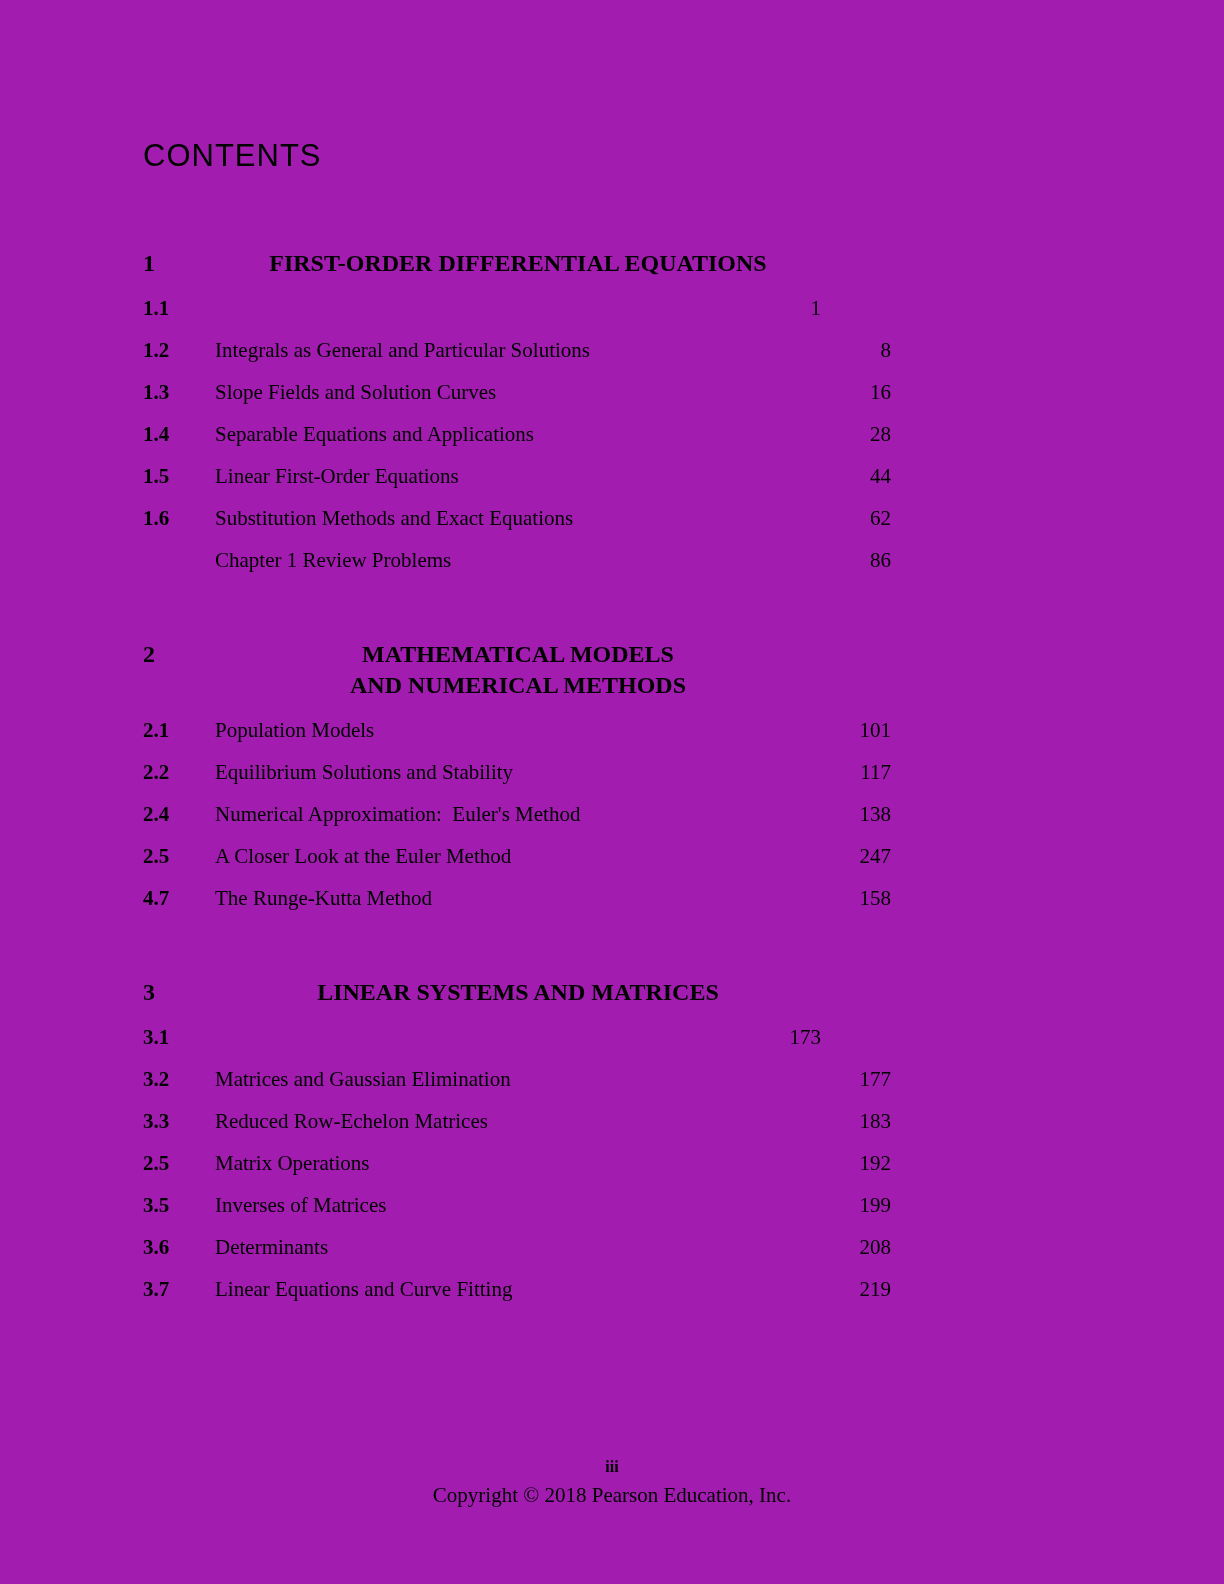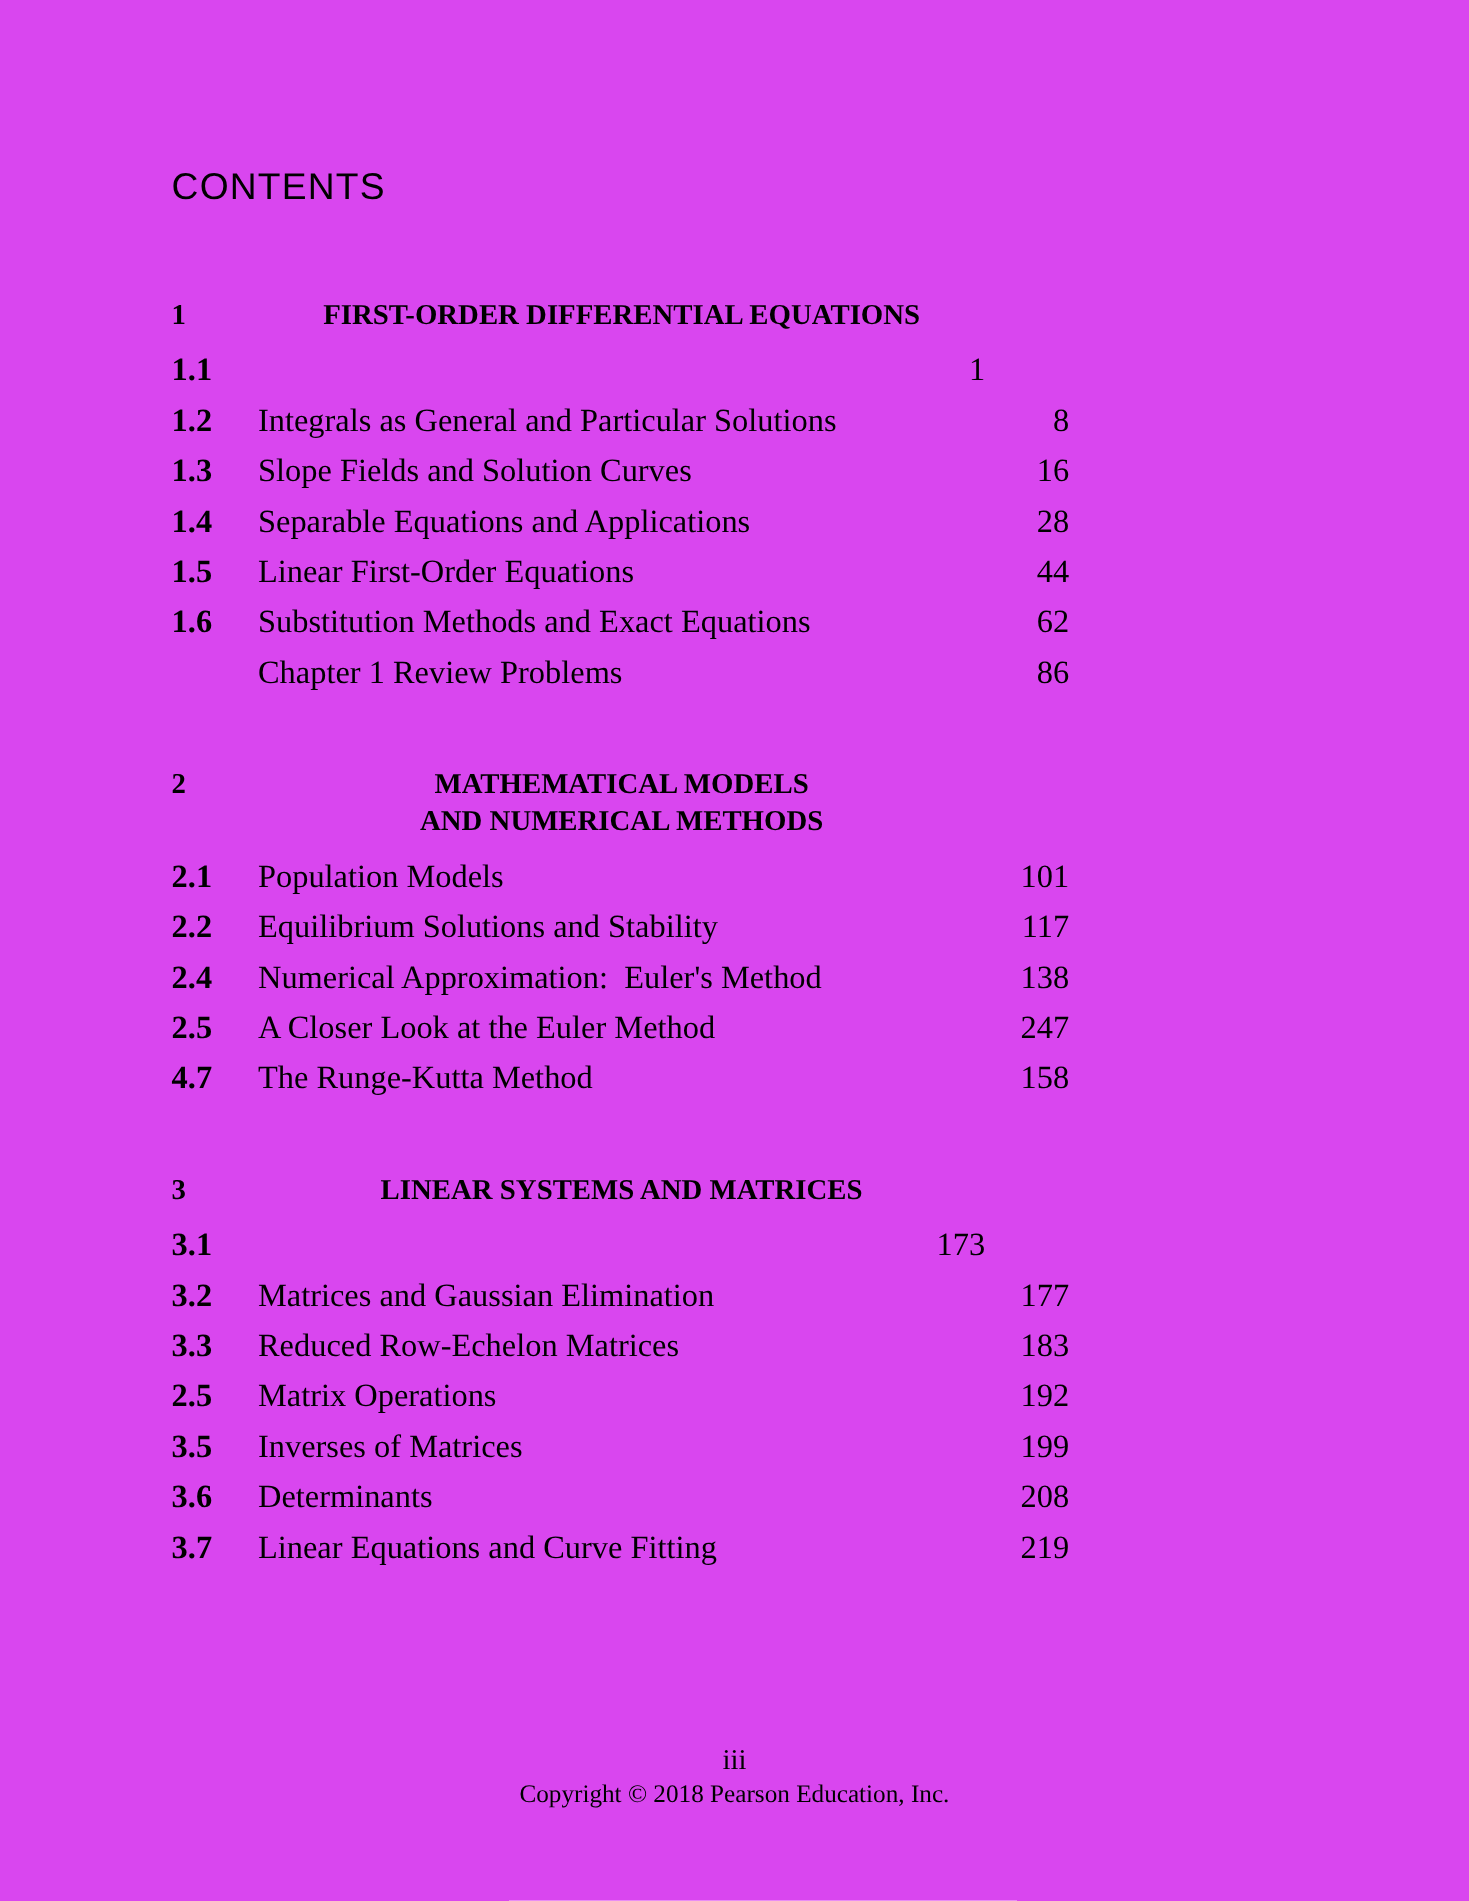--- a/index.html
+++ b/index.html
@@ -4,21 +4,21 @@
 <style>
   html, body {
     margin: 0;
     padding: 0;
     background: #ffffff;
   }
   .page {
     position: relative;
     width: 1224px;
     height: 1584px;
-    background: #d946ef;
+    background: #a21caf;
     color: #000000;
     font-family: "Liberation Serif", serif;
     overflow: hidden;
   }
   .doc-title {
     margin: 0;
     position: absolute;
     left: 143px;
     top: 138px;
     font-family: "Liberation Sans", sans-serif;
@@ -45,21 +45,21 @@
     font-weight: bold;
     font-size: 24px;
     line-height: 31px;
     margin-bottom: 17px;
   }
   .chapter-head .title {
     white-space: pre-line;
     text-align: center;
   }
   .section-row {
-    font-size: 27px;
+    font-size: 21px;
     line-height: 25px;
     margin-bottom: 17px;
   }
   .section-row .num {
     font-weight: bold;
   }
   .section-row .stitle {
     white-space: pre-wrap;
   }
   .pg {
@@ -68,22 +68,22 @@
   .footer {
     position: absolute;
     left: 0;
     right: 0;
     bottom: 74px;
     text-align: center;
     font-size: 21px;
     line-height: 30px;
   }
   .footer .folio {
-    font-weight: normal;
-    font-size: 24px;
+    font-weight: bold;
+    font-size: 16px;
     line-height: 26px;
   }
 </style>
 </head>
 <body>
 
 <div class="page">
 
   <h1 class="doc-title">CONTENTS</h1>
 

